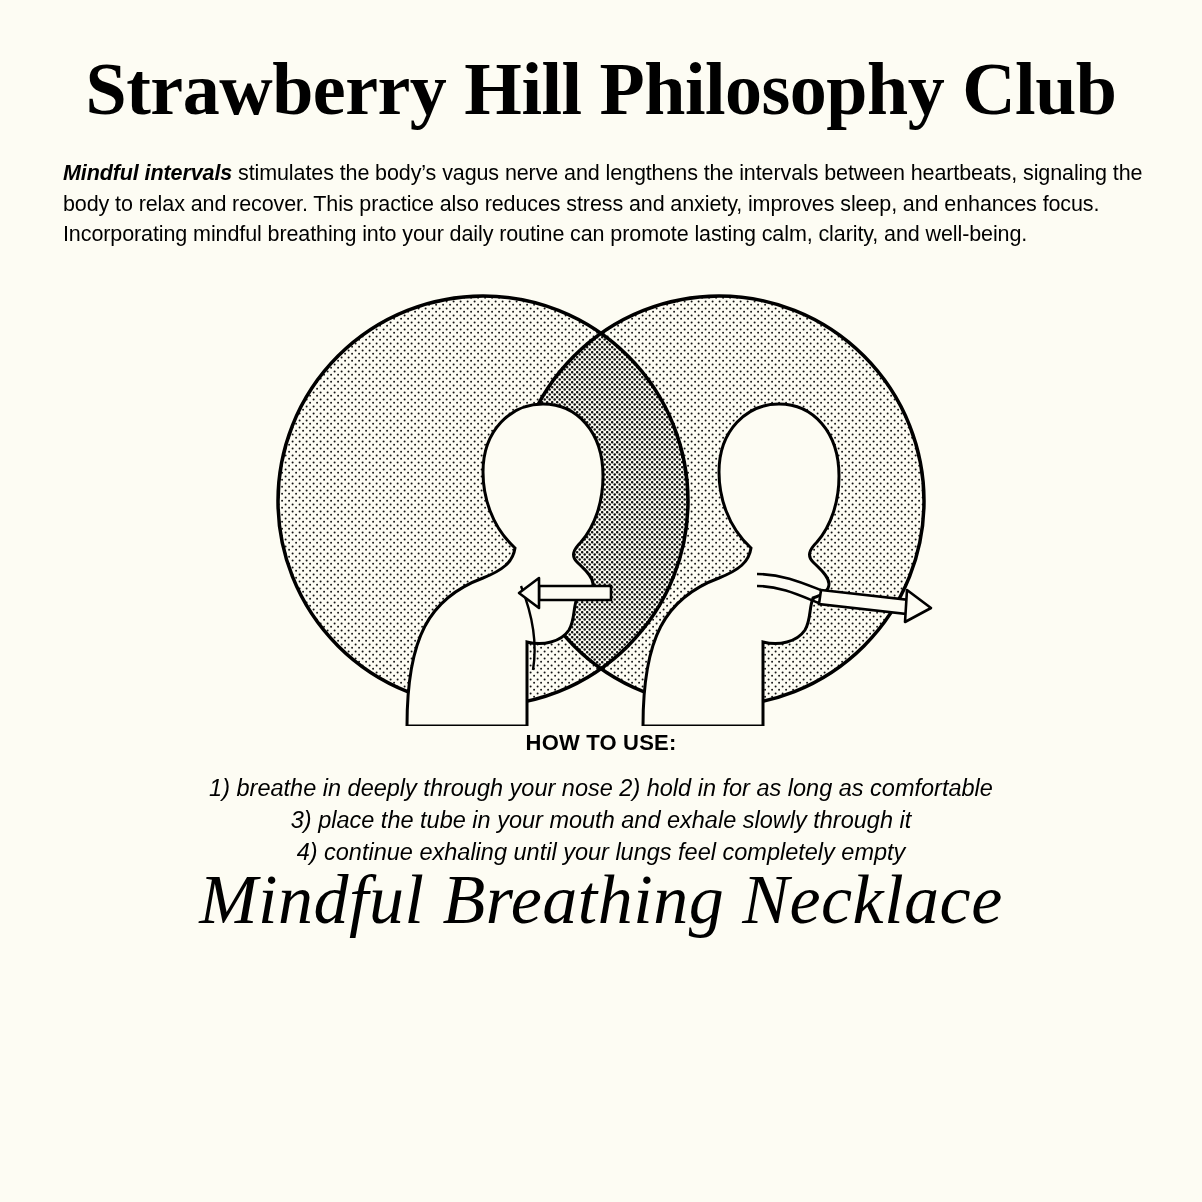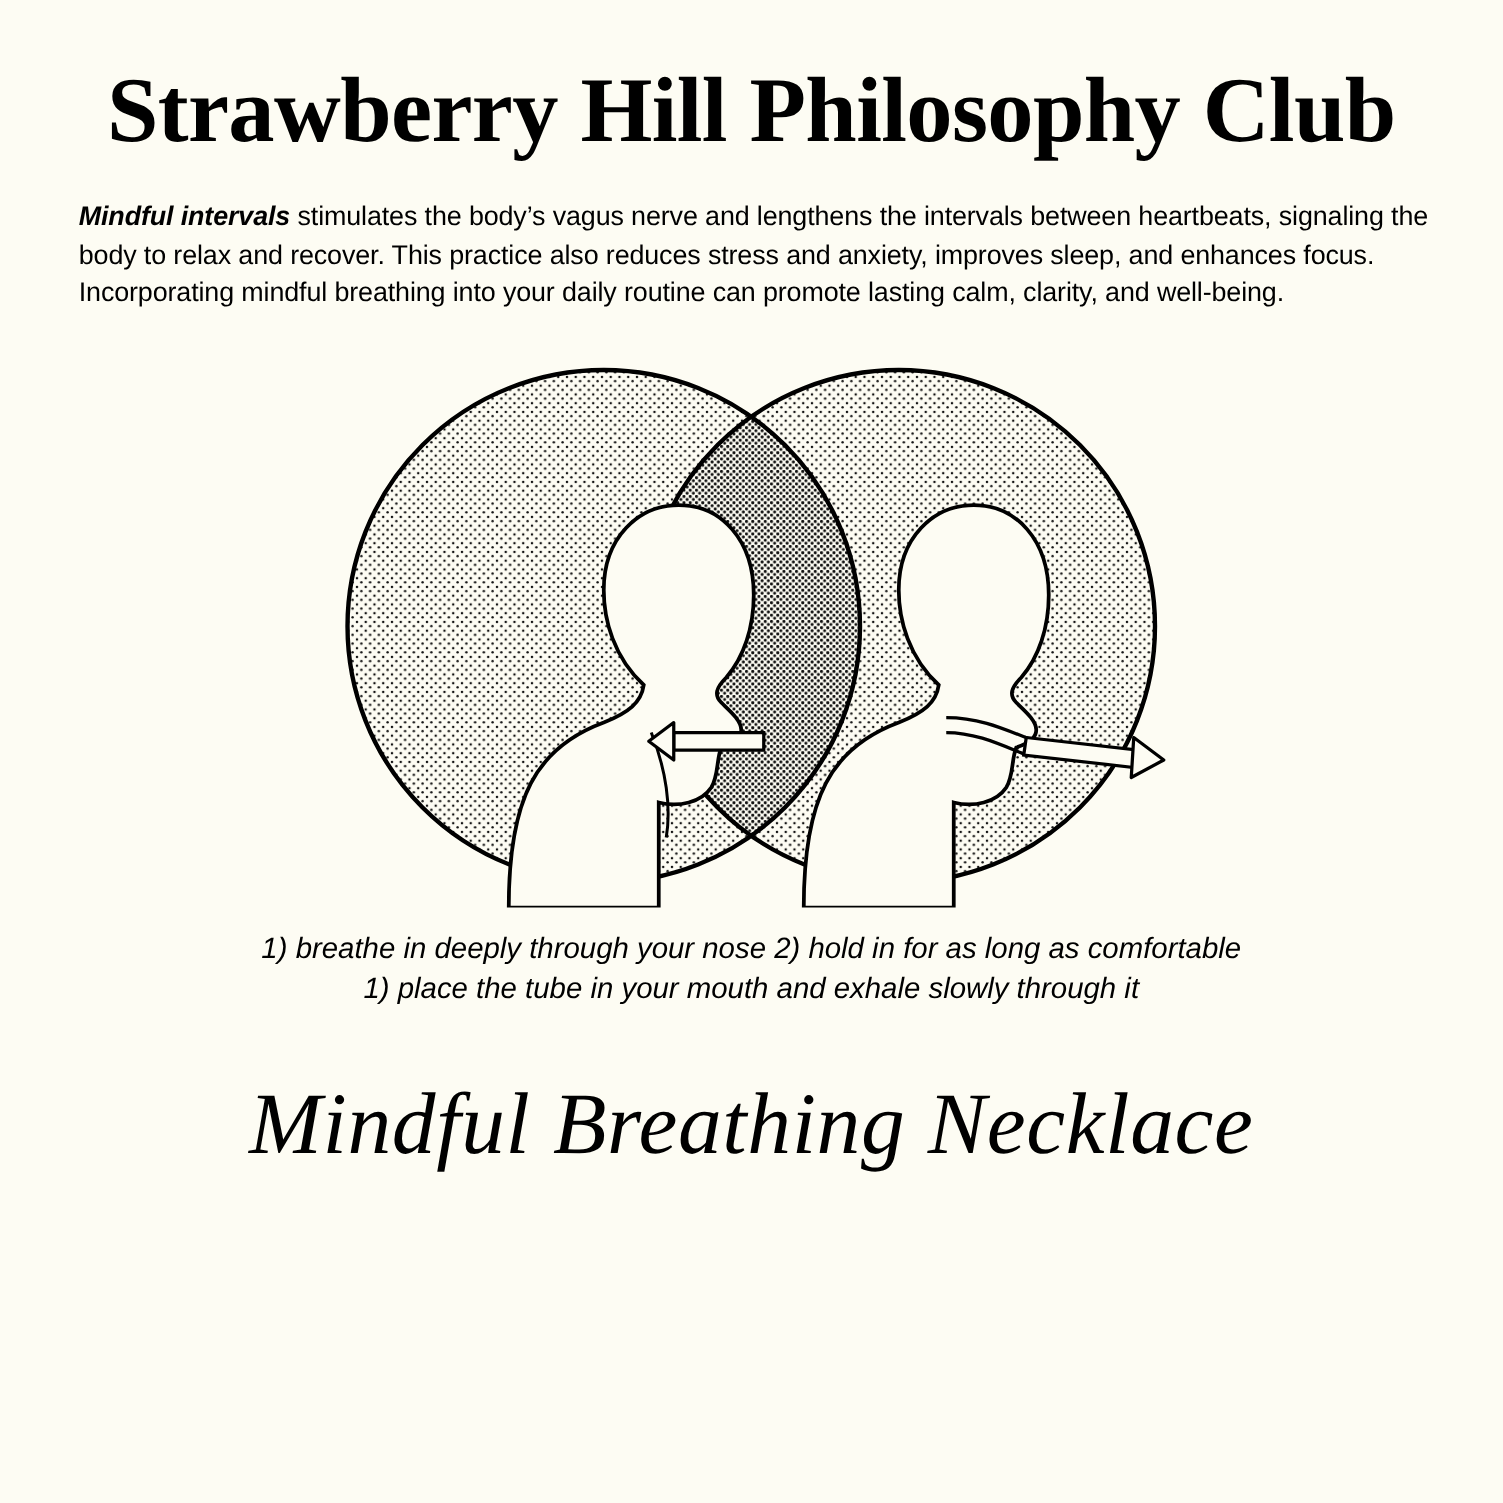--- a/index.html
+++ b/index.html
@@ -180,21 +180,23 @@
       <path d="M536 300 C560 300 580 310 600 318" fill="none" stroke="#000" stroke-width="2.6"></path>
       <path d="M536 288 C566 288 588 300 610 308" fill="none" stroke="#000" stroke-width="2.6"></path>
 
       <g>
         <path d="M600 304 L688 314 L686 328 L598 318 Z" fill="#fdfcf3" stroke="#000" stroke-width="2.6"></path>
         <path d="M686 304 L710 322 L684 336 Z" fill="#fdfcf3" stroke="#000" stroke-width="2.6" stroke-linejoin="round"></path>
       </g>
     </svg>
   </div>
 
+  <h2 class="howto-heading">HOW TO USE:</h2>
 
   <ul class="howto-lines">
     <li>1) breathe in deeply through your nose 2) hold in for as long as comfortable</li>
-    <li>1) place the tube in your mouth and exhale slowly through it</li>
+    <li>3) place the tube in your mouth and exhale slowly through it</li>
+    <li>4) continue exhaling until your lungs feel completely empty</li>
   </ul>
 
   <div class="product-name">Mindful Breathing Necklace</div>
 
 </div>
 
 </body></html>

